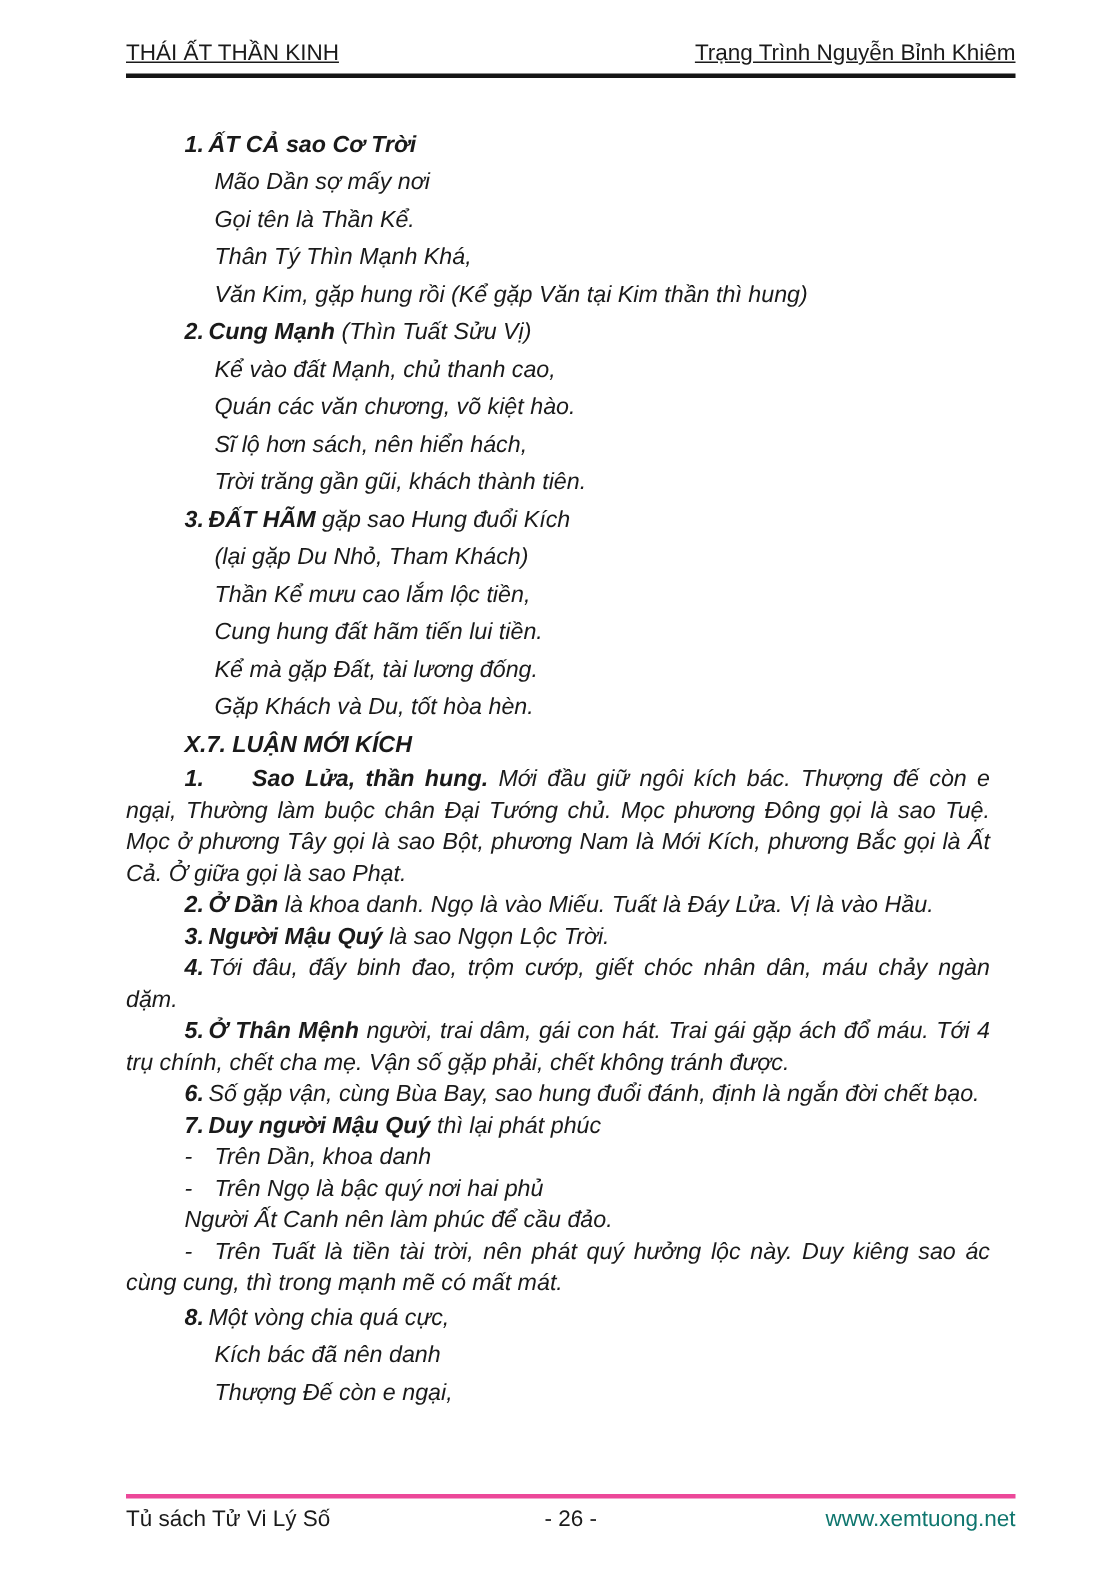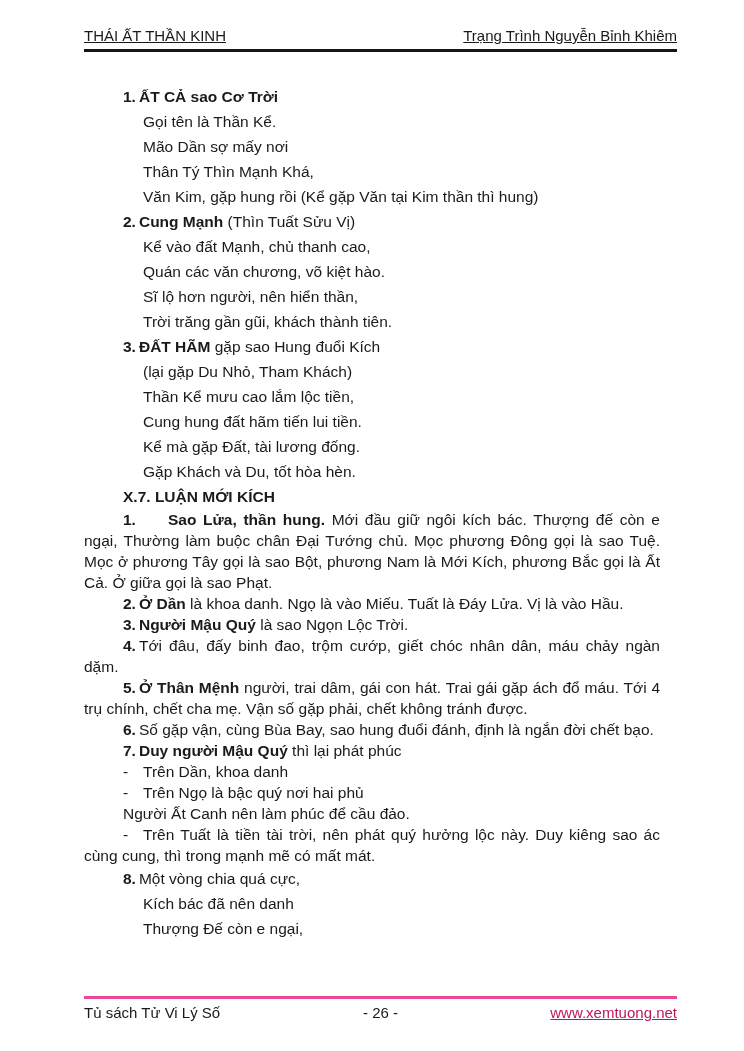--- a/index.html
+++ b/index.html
@@ -17,58 +17,58 @@
     padding-bottom:5px;
     border-bottom:3px solid #151515;
     font-size:15px;
     text-decoration:underline;
   }
   .content{
     margin:32px 84px 0 84px;
     width:576px;
     font-size:15.5px;
   }
-  .content p{margin:0;}
+  .content p{margin:0;font-style:italic;}
   .verse{line-height:25px;padding-left:59px;}
   .item{line-height:25px;text-indent:39px;}
   .heading{line-height:25px;text-indent:39px;font-weight:700;}
   .tight{line-height:21px;text-indent:39px;text-align:justify;margin-bottom:2px;}
   .num{font-weight:700;margin-right:3px;}
   .num-tab{font-weight:700;display:inline-block;width:45px;text-indent:0;margin-right:0;}
   .dash-sp{display:inline-block;width:20px;text-indent:0;}
   .page-footer{
     position:absolute;left:84px;top:996px;width:593px;
     border-top:3px solid #ec4899;
     padding-top:5px;
     font-size:15px;
     display:flex;align-items:baseline;
   }
   .page-footer>span{flex:1;}
   .f-center{text-align:center;}
   .f-right{text-align:right;}
-  .website{color:#be185d;text-decoration:underline;cursor:pointer;}
+  .website{color:#0f766e;cursor:pointer;}
 </style>
 </head>
 <body>
 
 <div class="page-header">
   <span>THÁI ẤT THẦN KINH</span>
   <span>Trạng Trình Nguyễn Bỉnh Khiêm</span>
 </div>
 
 <div class="content" id="content">
     <p class="item"><span class="num">1.</span><b>ẤT CẢ sao Cơ Trời</b></p>
+    <p class="verse">Mão Dần sợ mấy nơi</p>
     <p class="verse">Gọi tên là Thần Kể.</p>
-    <p class="verse">Mão Dần sợ mấy nơi</p>
     <p class="verse">Thân Tý Thìn Mạnh Khá,</p>
     <p class="verse">Văn Kim, gặp hung rồi (Kể gặp Văn tại Kim thần thì hung)</p>
     <p class="item"><span class="num">2.</span><b>Cung Mạnh</b> (Thìn Tuất Sửu Vị)</p>
     <p class="verse">Kể vào đất Mạnh, chủ thanh cao,</p>
     <p class="verse">Quán các văn chương, võ kiệt hào.</p>
-    <p class="verse">Sĩ lộ hơn người, nên hiển thần,</p>
+    <p class="verse">Sĩ lộ hơn sách, nên hiển hách,</p>
     <p class="verse">Trời trăng gần gũi, khách thành tiên.</p>
     <p class="item"><span class="num">3.</span><b>ĐẤT HÃM</b> gặp sao Hung đuổi Kích</p>
     <p class="verse">(lại gặp Du Nhỏ, Tham Khách)</p>
     <p class="verse">Thần Kể mưu cao lắm lộc tiền,</p>
     <p class="verse">Cung hung đất hãm tiến lui tiền.</p>
     <p class="verse">Kể mà gặp Đất, tài lương đống.</p>
     <p class="verse">Gặp Khách và Du, tốt hòa hèn.</p>
     <p class="heading">X.7. LUẬN MỚI KÍCH</p>
     <p class="tight"><span class="num num-tab">1.</span><b>Sao Lửa, thần hung.</b> Mới đầu giữ ngôi kích bác. Thượng đế còn e ngại, Thường làm buộc chân Đại Tướng chủ. Mọc phương Đông gọi là sao Tuệ. Mọc ở phương Tây gọi là sao Bột, phương Nam là Mới Kích, phương Bắc gọi là Ất Cả. Ở giữa gọi là sao Phạt.</p>
     <p class="tight"><span class="num">2.</span><b>Ở Dần</b> là khoa danh. Ngọ là vào Miếu. Tuất là Đáy Lửa. Vị là vào Hầu.</p>

